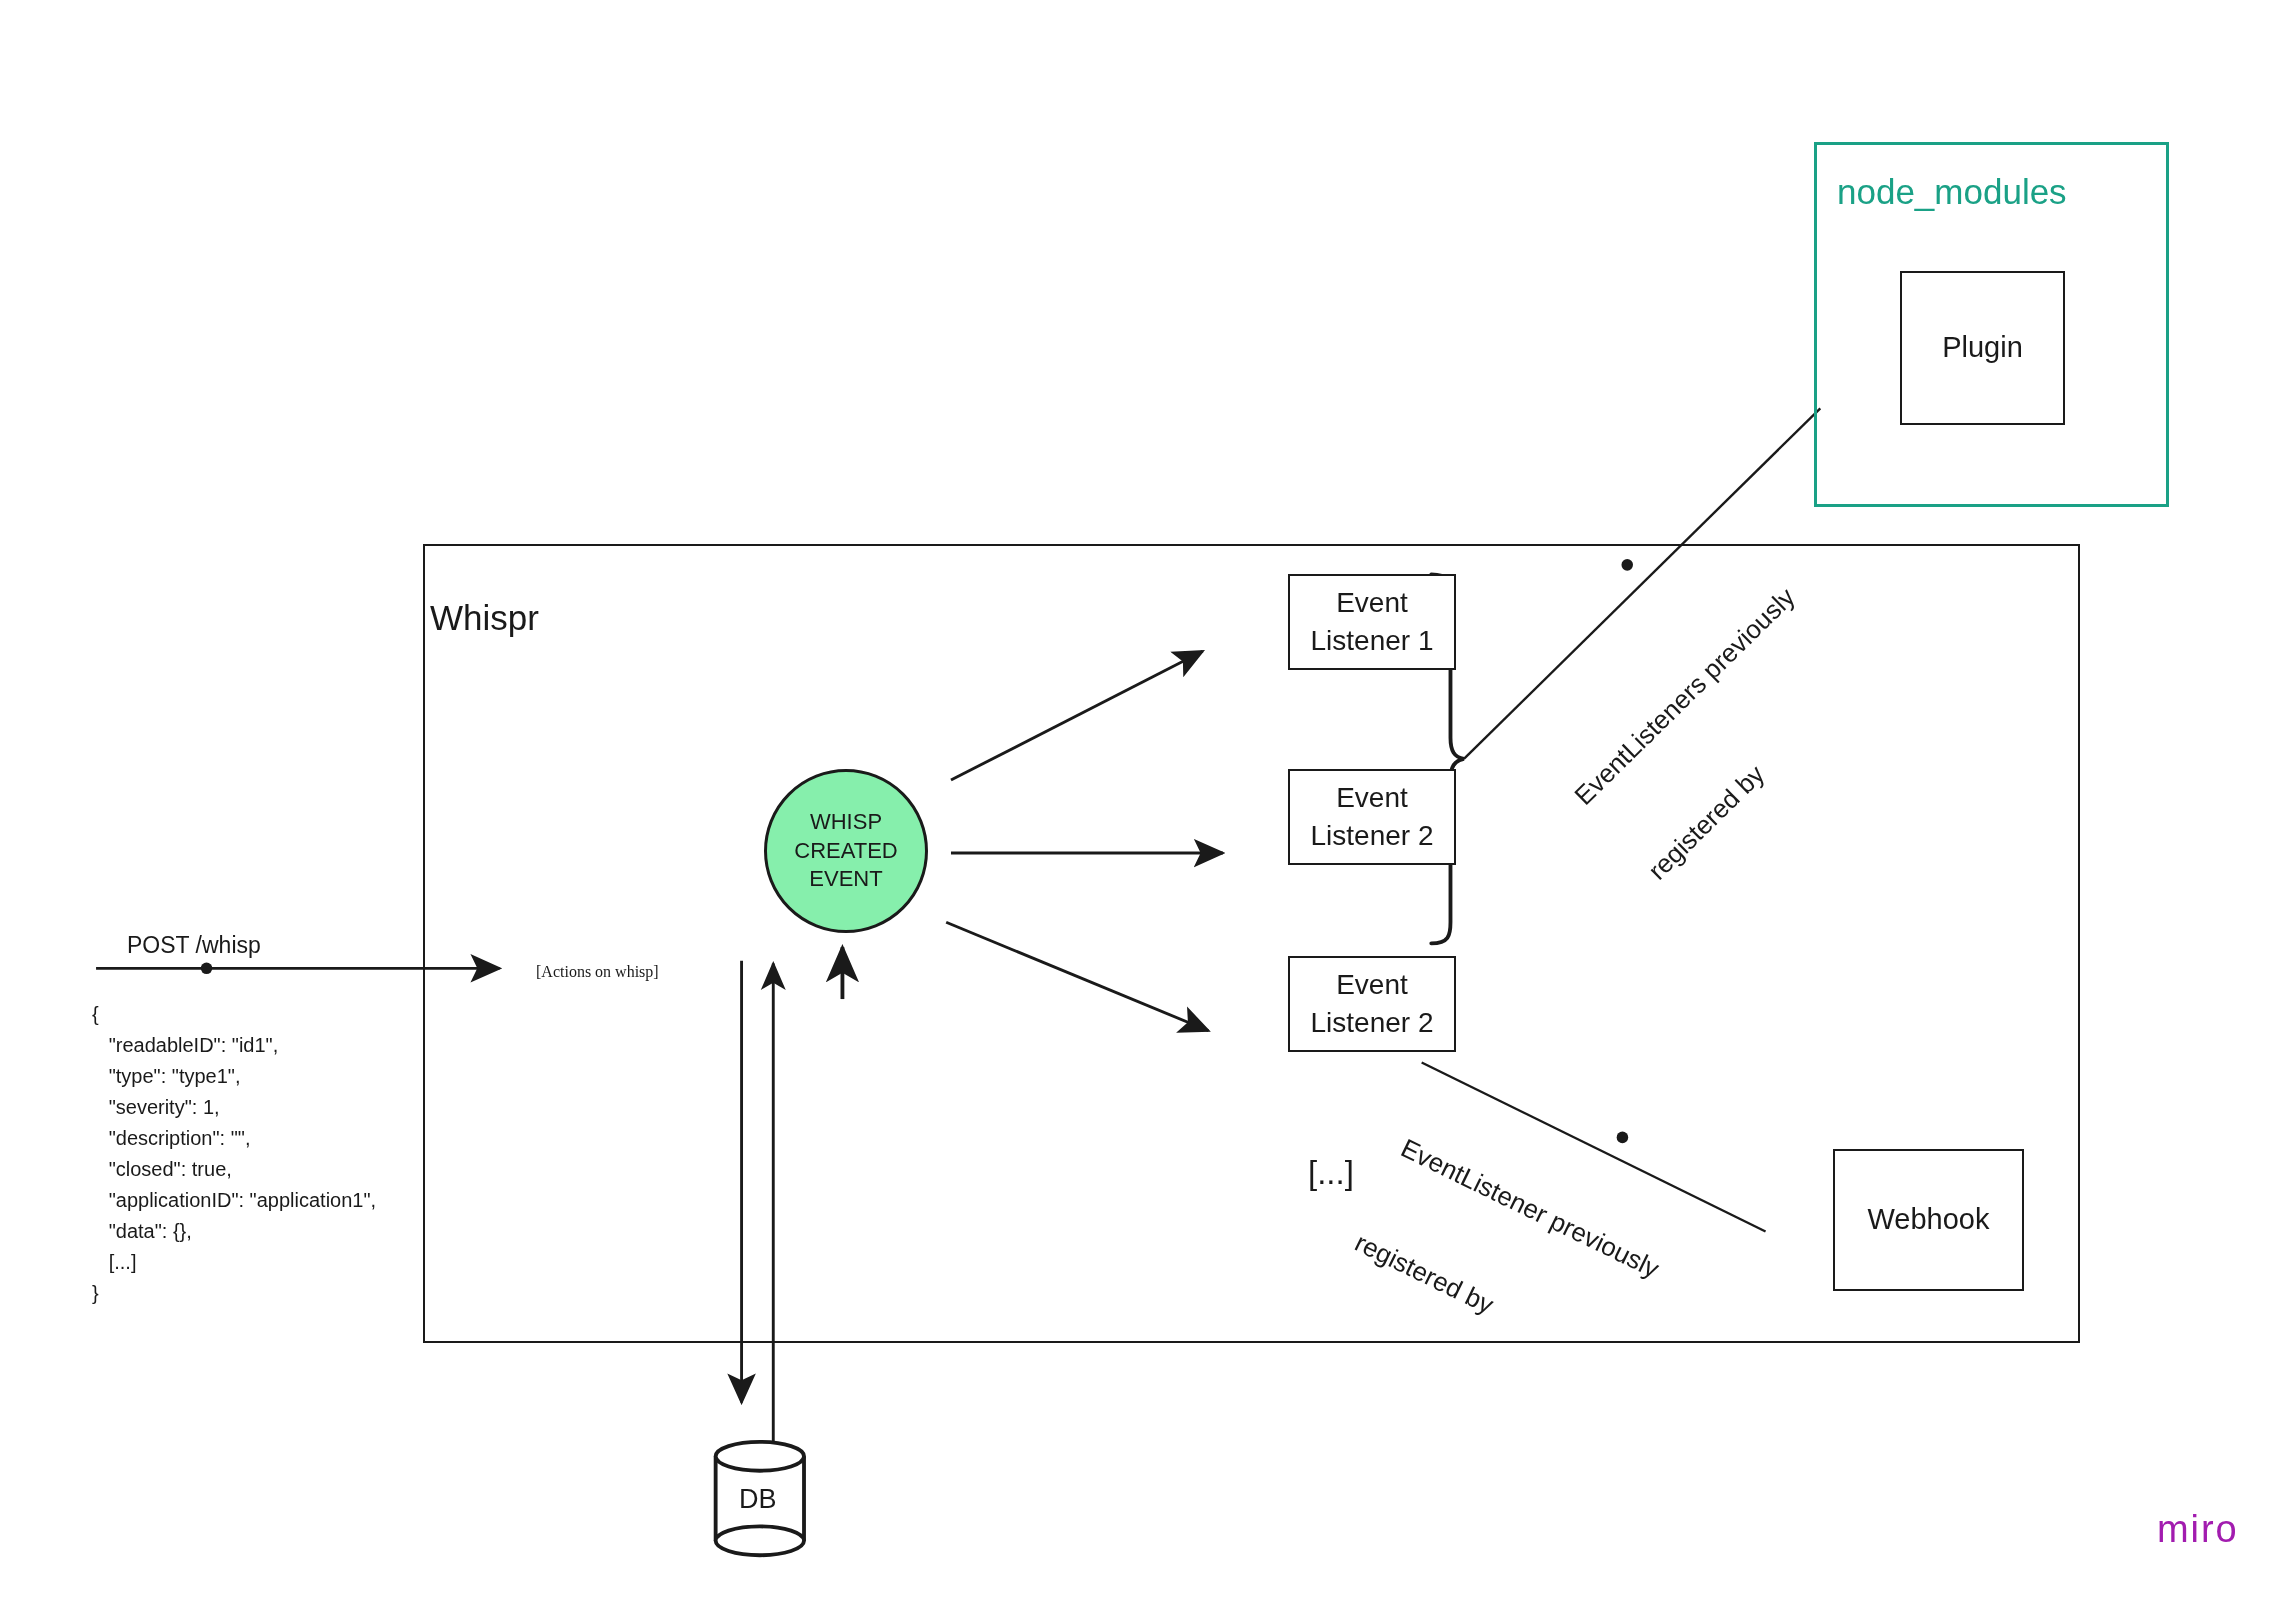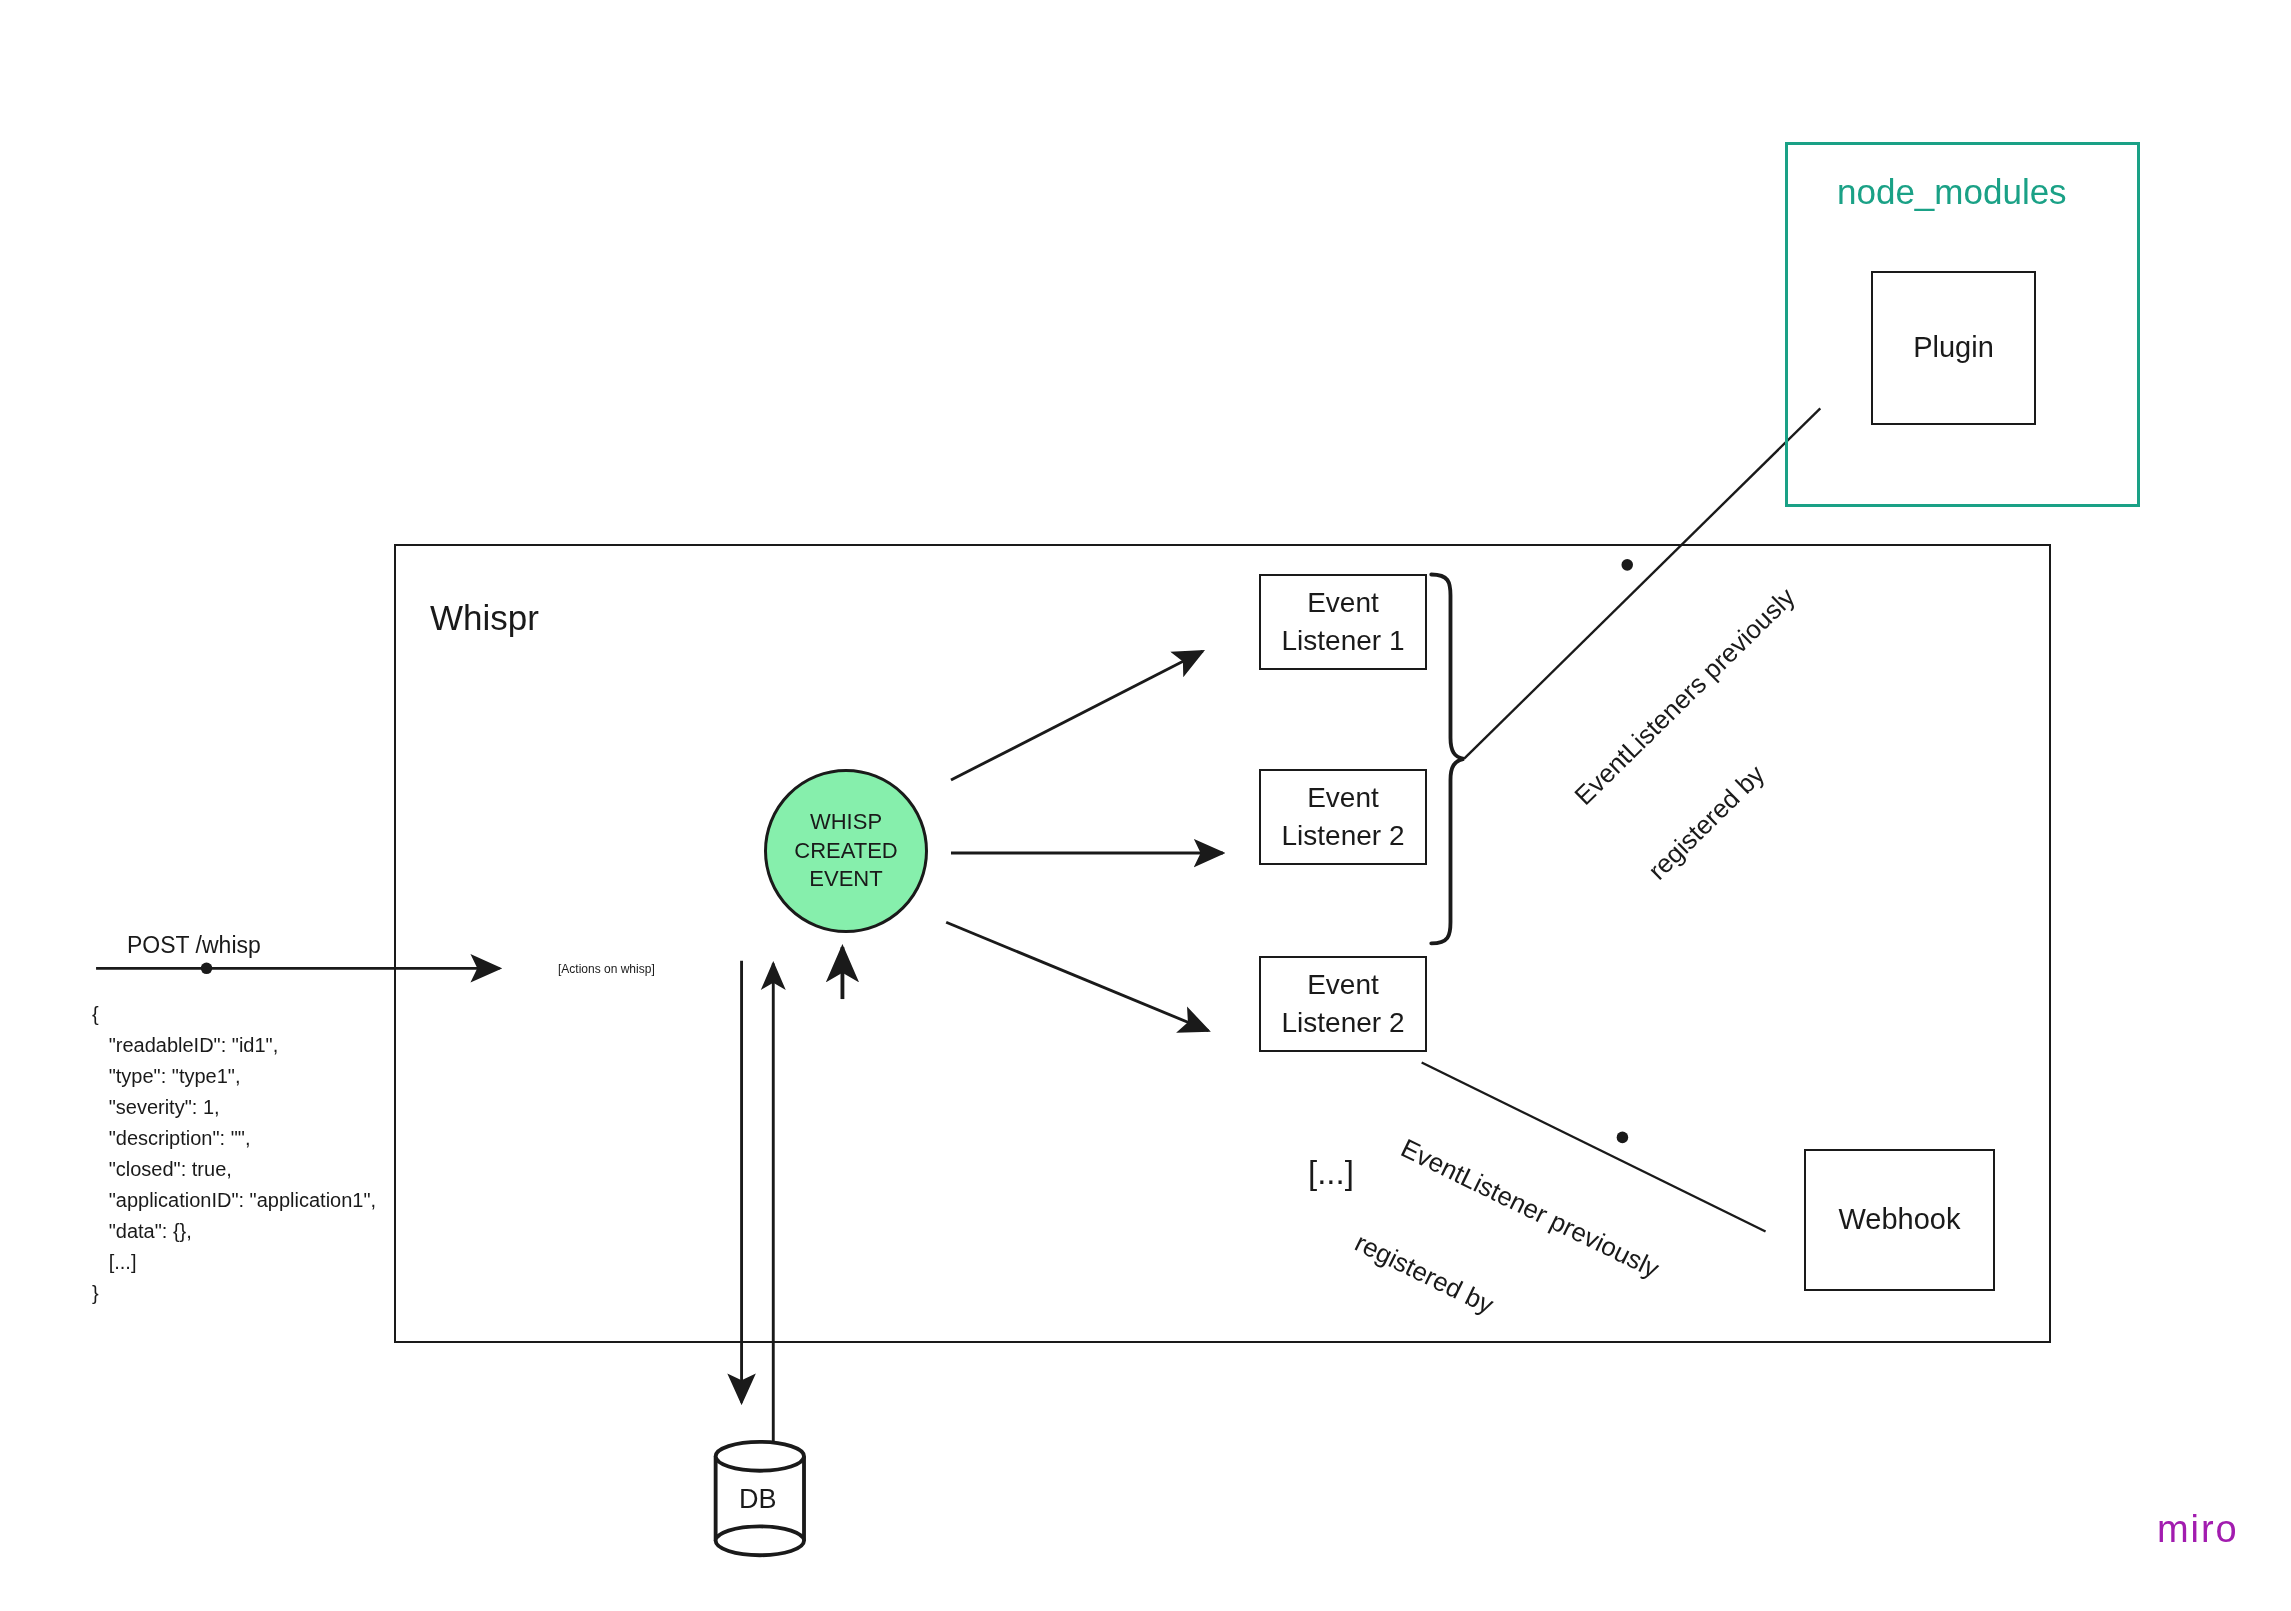--- a/index.html
+++ b/index.html
@@ -22,20 +22,21 @@
     position: absolute;
     left: 0;
     top: 0;
     width: 2291px;
     height: 1611px;
     pointer-events: none;
   }
   .node {
     position: absolute;
     box-sizing: border-box;
+    margin-left: 29px;
   }
   .rect-node {
     border: 2.9px solid #1a1a1a;
     background: #ffffff;
     display: flex;
     align-items: center;
     justify-content: center;
     text-align: center;
     line-height: 1.35;
   }
@@ -180,21 +181,21 @@
       <div>Listener 2</div>
     </div>
   </div>
 
   <div class="plain-label" style="left:1308px; top:1151px; font-size:33px;">[...]</div>
 
   <div class="node rect-node" style="left:1804px; top:1149px; width:191px; height:142px; font-size:29px;">
     <span>Webhook</span>
   </div>
 
-  <div class="plain-label" style="left:558px; top:961px; font-size:12px;">[Actions on whisp]</div>
+  <div class="plain-label" style="left:536px; top:961px; font-size:16px;font-family:Liberation Serif, serif;">[Actions on whisp]</div>
 
   <div class="plain-label" style="left:739px; top:1481px; font-size:27px;">DB</div>
 
   <div class="plain-label" style="left:127px; top:930px; font-size:23px;">POST /whisp</div>
 
   <div class="json-block" style="left:92px; top:999px;">{
    "readableID": "id1",
    "type": "type1",
    "severity": 1,
    "description": "",

